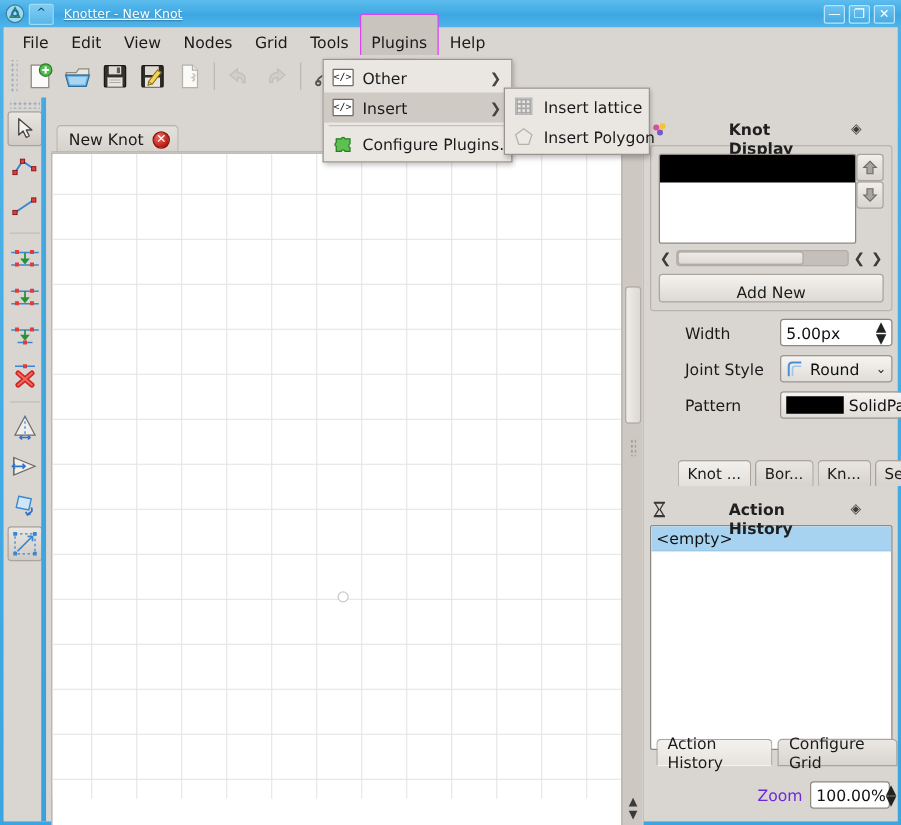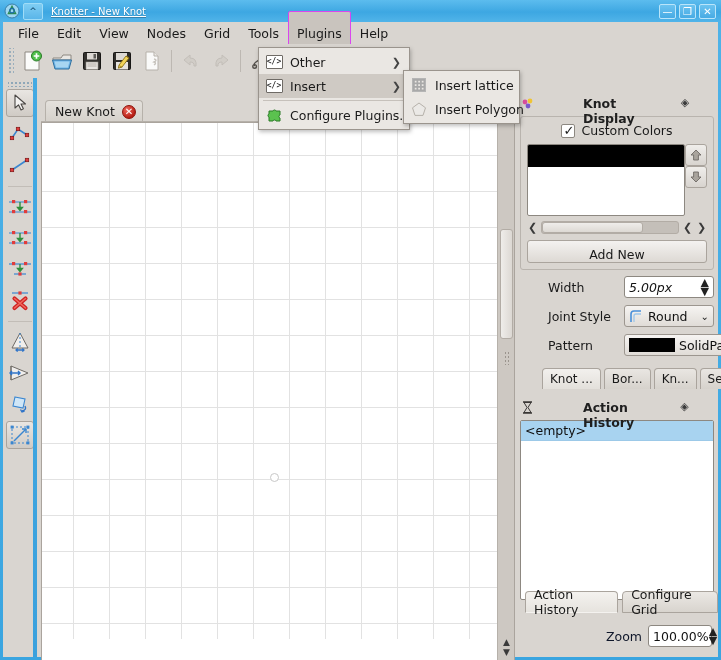--- a/index.html
+++ b/index.html
@@ -253,21 +253,21 @@
   }
 
   .form-row { display: flex; align-items: center; height: 24px; margin-top: 5px; margin-left: 28px; }
   .form-label { width: 76px; font-size: 12.5px; color: #1a1a1a; flex: none; }
   .spin {
     flex: 1 1 auto; height: 22px; background: #fff;
     border: 1px solid #8d8881; border-radius: 3px;
     display: flex; align-items: center; padding: 0 4px;
     font-size: 12.5px; color: #111;
   }
-  .spin .sv { flex: 1 1 auto; font-style: italic; }
+  .spin .sv { flex: 1 1 auto; }
   .spin-arrows { font-size: 11px; color: #222; line-height: 9px; text-align: center; flex:none;}
   .combo {
     flex: 1 1 auto; height: 22px;
     background: linear-gradient(180deg,#f6f4f2,#e0dcd7);
     border: 1px solid #9c9views; border: 1px solid #9c968f; border-radius: 3px;
     display: flex; align-items: center; padding: 0 4px; gap: 4px;
     font-size: 12.5px; color: #111;
   }
   .combo .cv { flex: 1 1 auto; overflow: hidden; white-space: nowrap; }
   .combo .caret { font-size: 10px; color: #222; flex:none;}
@@ -299,21 +299,21 @@
     background: linear-gradient(180deg,#ebe8e4,#d8d4ce);
     border: 1px solid #aaa49d; border-radius: 4px 4px 0 0;
     font-size: 12.5px; color: #1a1a1a; display: flex; align-items: center;
   }
   .btab.sel { background: linear-gradient(180deg,#f4f2ef,#e6e3de); border-bottom-color:#f4f2ef;}
 
   .zoom-row {
     position: absolute; right: 6px; bottom: 10px;
     display: flex; align-items: center; gap: 6px;
   }
-  .zoom-label { font-size: 12.5px; color: #0f172a; }
+  .zoom-label { font-size: 12.5px; color: #6d28d9; }
   .zoom-spin {
     width: 64px; height: 22px; background: #fff;
     border: 1px solid #8d8881; border-radius: 3px;
     display: flex; align-items: center; padding: 0 4px;
     font-size: 12.5px; color: #111;
   }
 
   
   .popup {
     position: absolute; background: #eae7e3;
@@ -619,24 +619,20 @@
               <circle cx="10" cy="5" r="2.4" fill="#f0c433"></circle>
               <circle cx="8" cy="10" r="2.4" fill="#7b58c9"></circle>
             </svg>
           </span>
           <span class="dt-text">Knot Display</span>
           <span class="dock-btn">◈</span>
           <span class="dock-btn">✕</span>
         </div>
 
         <div class="panel-box">
-          <div class="chk-row">
-            <span class="chkbox"></span>
-            <span class="chk-label">Custom Colors</span>
-          </div>
 
           <div class="colorlist-wrap">
             <div class="colorlist">
               <div class="color-swatch"></div>
             </div>
             <div class="arrow-col">
               <div class="arrow-btn">
                 <svg width="14" height="14" viewBox="0 0 14 14">
                   <path d="M7 2 L12 7 H9.4 V12 H4.6 V7 H2 Z" fill="#a9a49d" stroke="#6e6a65" stroke-width=".9"></path>
                 </svg>

